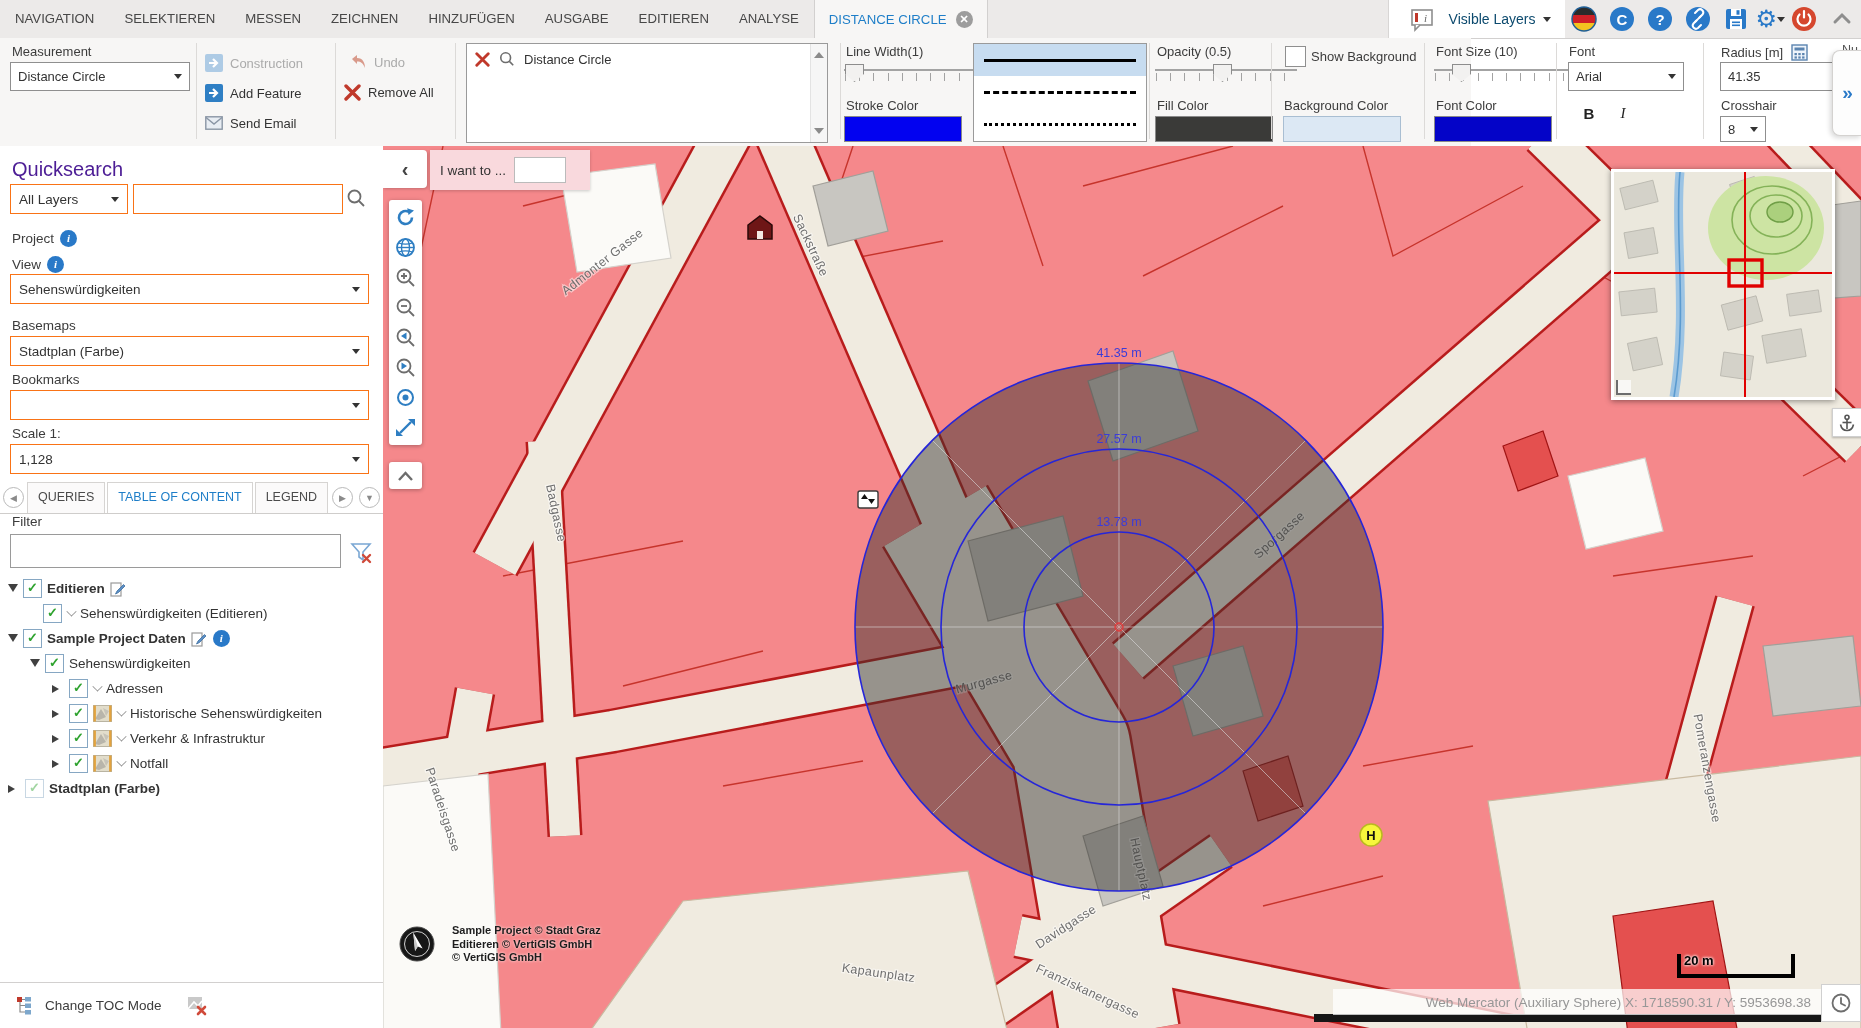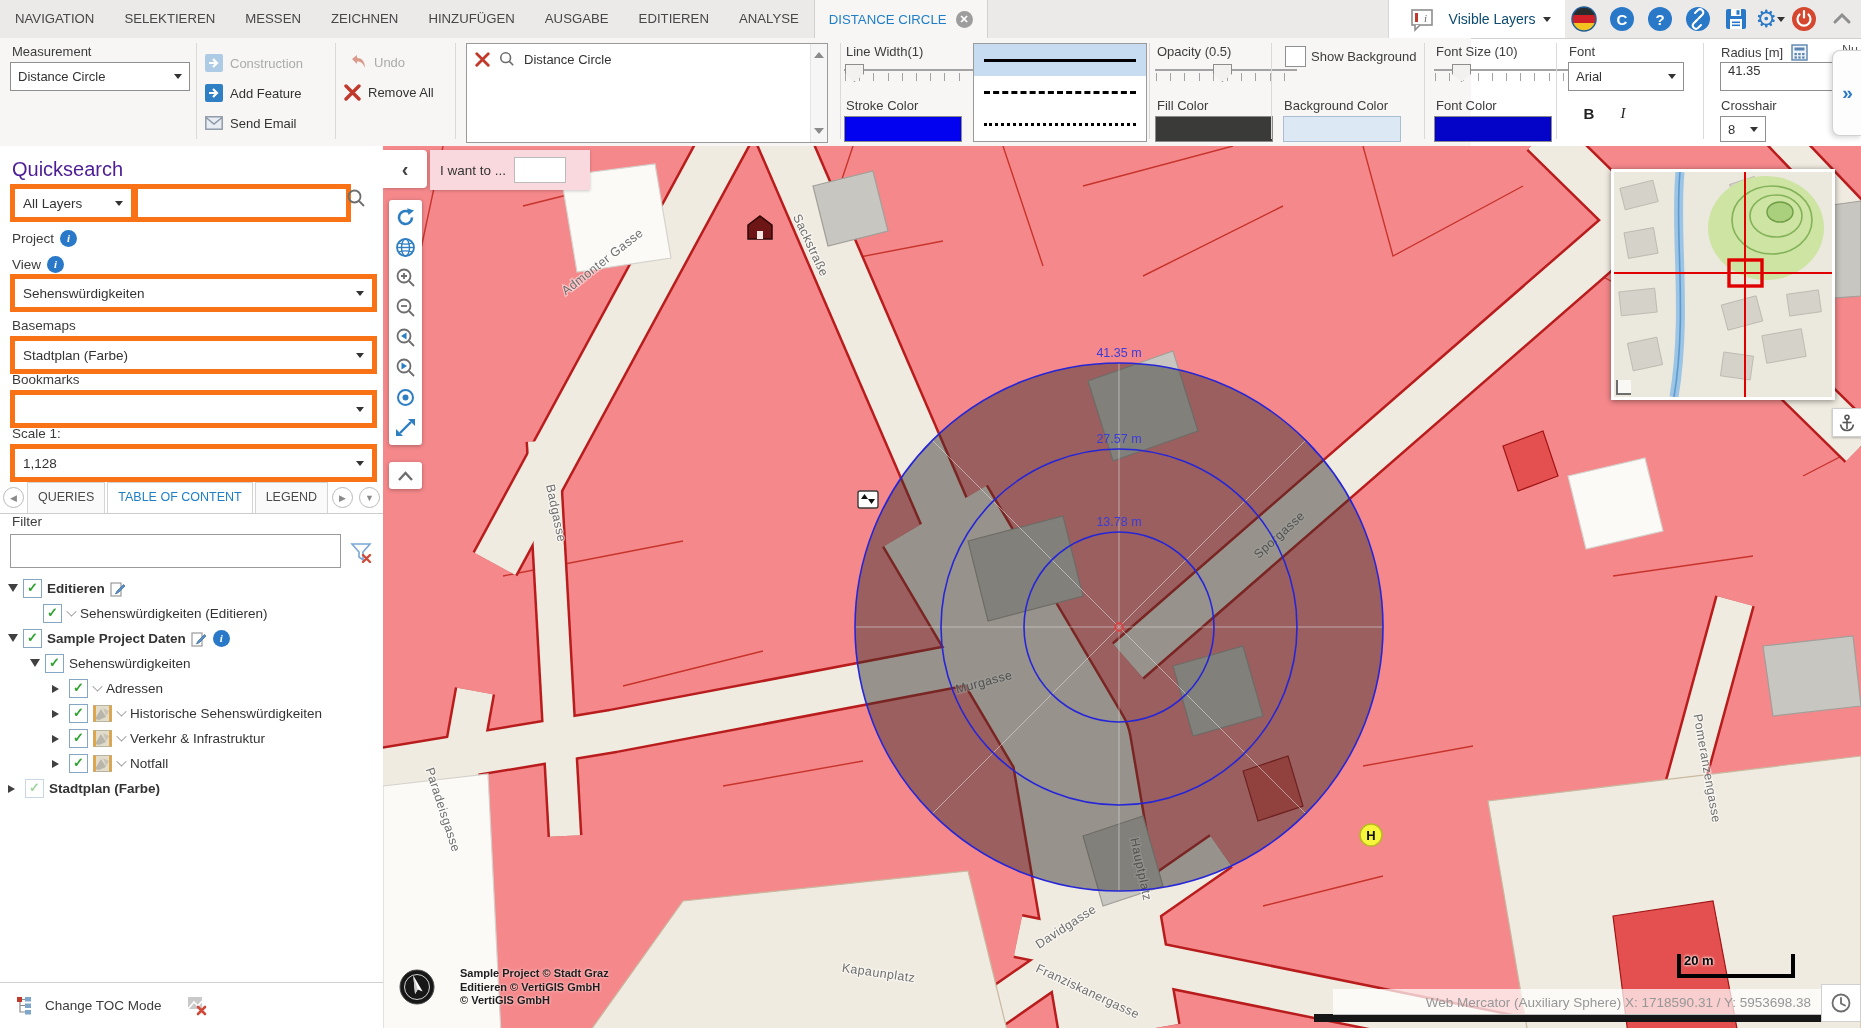--- a/index.html
+++ b/index.html
@@ -14,21 +14,21 @@
   #tab-right{position:absolute;right:0;top:0;height:38px;display:flex;align-items:center;}
   #visible-layers-box{height:38px;background:#fff;border-left:1px solid #d8d6d5;display:flex;align-items:center;gap:8px;padding:0 14px;}
   #visible-layers-box .lbl{font-size:14px;color:#0c4a6e;}
   .caret{width:0;height:0;border:4px solid transparent;border-top:5px solid #333;margin-top:4px;}
   .cicon{width:26px;height:26px;margin:0 6px;flex:0 0 auto;}
   
   #ribbon{position:absolute;left:0;top:38px;width:1471px;height:108px;background:#f7f6f5;border-bottom:1px solid #cfcdcb;}
   .rlabel{position:absolute;font-size:13px;color:#3c3c3c;white-space:nowrap;}
   .rdiv{position:absolute;top:5px;width:1px;height:96px;background:#dcdad8;}
   .cbo{position:absolute;background:#fff;border:1px solid #8f8f8f;display:flex;align-items:center;justify-content:space-between;padding:0 7px;font-size:13px;color:#333;}
-  .txtin{position:absolute;background:#fff;border:1px solid #8f8f8f;font-size:13px;color:#333;display:flex;padding:0 7px;}
+  .txtin{position:absolute;background:#fff;border:1px solid #8f8f8f;font-size:13px;color:#333;display:flex;align-items:center;padding:0 7px;}
   .ract{position:absolute;display:flex;align-items:center;gap:7px;font-size:13px;color:#333;white-space:nowrap;}
   .ract.dis{color:#ababab;}
   .swatch{position:absolute;width:116px;height:24px;border:1px solid #8a8a8a;}
   .slider{position:absolute;width:142px;height:22px;}
   .slider .trk{position:absolute;left:0;right:0;top:5px;height:2px;background:#a3a3a3;}
   .slider .tks{position:absolute;left:1px;right:0;top:9px;height:8px;
      background:repeating-linear-gradient(to right,#a3a3a3 0 1px,transparent 1px 14.2px);}
   .slider .thm{position:absolute;top:0;width:17px;height:16px;background:#f2f1f0;border:1px solid #8d8d8d;
      clip-path:polygon(0 0,100% 0,100% 55%,50% 100%,0 55%);}
   #style-box{position:absolute;left:973px;top:5px;width:172px;height:97px;background:#fff;border:1px solid #9a9a9a;}
@@ -47,21 +47,21 @@
   .bibtn{position:absolute;width:26px;height:26px;display:flex;align-items:center;justify-content:center;font-size:15px;color:#222;}
   #rib-overflow{position:absolute;left:1832px;top:12px;width:29px;height:84px;background:#fdfdfd;border:1px solid #d4d2d0;border-right:none;
       border-radius:8px 0 0 8px;box-shadow:-2px 2px 5px rgba(0,0,0,.15);display:flex;align-items:center;justify-content:center;
       color:#2979c8;font-size:19px;font-weight:bold;}
   #rib-hidden-lbl{position:absolute;left:1842px;top:5px;font-size:12.5px;color:#555;}
   #rib-hidden-val{position:absolute;left:1848px;top:40px;font-size:12.5px;color:#b9b9b9;}
   
   #sidebar{position:absolute;left:0;top:146px;width:383px;height:882px;background:#fff;border-right:1px solid #c9c7c6;}
   .slabel{position:absolute;font-size:13.5px;color:#3c3c3c;display:flex;align-items:center;gap:6px;}
   #qs-title{position:absolute;left:12px;top:12px;font-size:20px;color:#4c1d95;}
-  .scbo{position:absolute;height:28px;background:#fff;border:5px solid #f97316;display:flex;align-items:center;justify-content:space-between;padding:0 8px;font-size:13.5px;color:#333;}
+  .scbo{position:absolute;height:28px;background:#fff;border:1px solid #f97316;display:flex;align-items:center;justify-content:space-between;padding:0 8px;font-size:13.5px;color:#333;}
   .info-i{width:17px;height:17px;border-radius:50%;background:#2979c8;color:#fff;font-size:11px;font-weight:bold;text-align:center;line-height:17px;font-family:"Liberation Serif",serif;font-style:italic;}
   #panel-tabs{position:absolute;left:0;top:336px;width:383px;height:31px;border-bottom:1px solid #cfcdcb;display:flex;align-items:center;}
   .navdot{width:19px;height:19px;border-radius:50%;border:1px solid #b9b9b9;color:#8a8a8a;font-size:9px;display:flex;align-items:center;justify-content:center;flex:0 0 auto;margin:0 3px;background:#fff;}
   #ptab-strip{display:flex;height:31px;overflow:hidden;width:310px;}
   .ptab{font-size:12.5px;color:#4a4a4a;padding:0 10px;line-height:29px;border:1px solid #d6d4d2;border-bottom:none;background:#fbfafa;white-space:nowrap;margin-right:2px;}
   .ptab.on{color:#1e7ec8;background:#fff;}
   #filter-input{position:absolute;left:10px;top:388px;width:325px;height:30px;border:1px solid #9a9a9a;background:#fff;}
   
   .trow{position:absolute;left:0;height:25px;display:flex;align-items:center;font-size:13.5px;color:#333;}
   .trow .exp-c{width:0;height:0;border:4.5px solid transparent;border-left:7px solid #404040;margin-right:6px;}
@@ -80,21 +80,21 @@
   #iwantto{position:absolute;left:47px;top:4px;width:160px;height:40px;background:#f9d9dd;display:flex;align-items:center;gap:8px;padding:0 10px;box-sizing:border-box;box-shadow:0 1px 3px rgba(0,0,0,.2);}
   #iwantto .lbl{font-size:13.5px;color:#333;white-space:nowrap;}
   #iwantto input{width:46px;height:22px;border:1px solid #bbb;background:#fff;}
   #map-toolbar{position:absolute;left:6px;top:54px;width:33px;background:#fff;border-radius:3px;box-shadow:0 1px 4px rgba(0,0,0,.3);
      display:flex;flex-direction:column;align-items:center;padding:6px 0;gap:7px;}
   #map-toolbar-up{position:absolute;left:6px;top:316px;width:33px;height:27px;background:#fff;border-radius:3px;box-shadow:0 1px 4px rgba(0,0,0,.3);display:flex;align-items:center;justify-content:center;}
   .mt-ic{width:23px;height:23px;flex:0 0 auto;}
   #overview{position:absolute;left:1228px;top:23px;width:224px;height:231px;background:#ebe8dd;border:3px solid #fff;box-shadow:0 1px 6px rgba(0,0,0,.45);box-sizing:border-box;}
   #ov-corner{position:absolute;left:2px;bottom:2px;width:13px;height:13px;border-left:2px solid #6d6d6d;border-bottom:2px solid #6d6d6d;background:rgba(255,255,255,.7);}
   #anchor-btn{position:absolute;left:1449px;top:262px;width:28px;height:27px;background:#fff;border:1px solid #cfcfcf;display:flex;align-items:center;justify-content:center;box-shadow:0 1px 2px rgba(0,0,0,.25);}
-  #copyright{position:absolute;left:14px;top:778px;display:flex;align-items:center;gap:23px;margin-top:43px;}
+  #copyright{position:absolute;left:14px;top:778px;display:flex;align-items:center;gap:15px;}
   #copyright .lines{font-size:11px;font-weight:600;color:#1d1d1d;line-height:13.5px;text-shadow:0 0 3px rgba(255,255,255,.9);}
   #scalebar{position:absolute;left:1294px;top:806px;width:118px;height:26px;}
   #scalebar .bracket{position:absolute;left:0;right:0;bottom:0;height:20px;border-left:4px solid #000;border-right:4px solid #000;border-bottom:4px solid #000;}
   #scalebar .sblbl{position:absolute;left:7px;top:1px;font-size:13px;font-weight:bold;color:#000;text-shadow:0 0 3px #fff,0 0 3px #fff;}
   #status-band{position:absolute;left:950px;top:843px;width:488px;height:26px;background:rgba(255,255,255,.72);
      font-size:13.5px;color:#979797;display:flex;align-items:center;justify-content:flex-end;padding-right:10px;box-sizing:border-box;white-space:nowrap;}
   #clock-btn{position:absolute;left:1438px;top:838px;width:40px;height:38px;background:#fff;border:1px solid #d0d0d0;box-sizing:border-box;display:flex;align-items:center;justify-content:center;}
   #black-strip{position:absolute;left:931px;top:868px;width:547px;height:8px;background:#161616;}
   .mag{stroke:#6d6d6d;fill:none;stroke-width:1.8;}
 </style>

